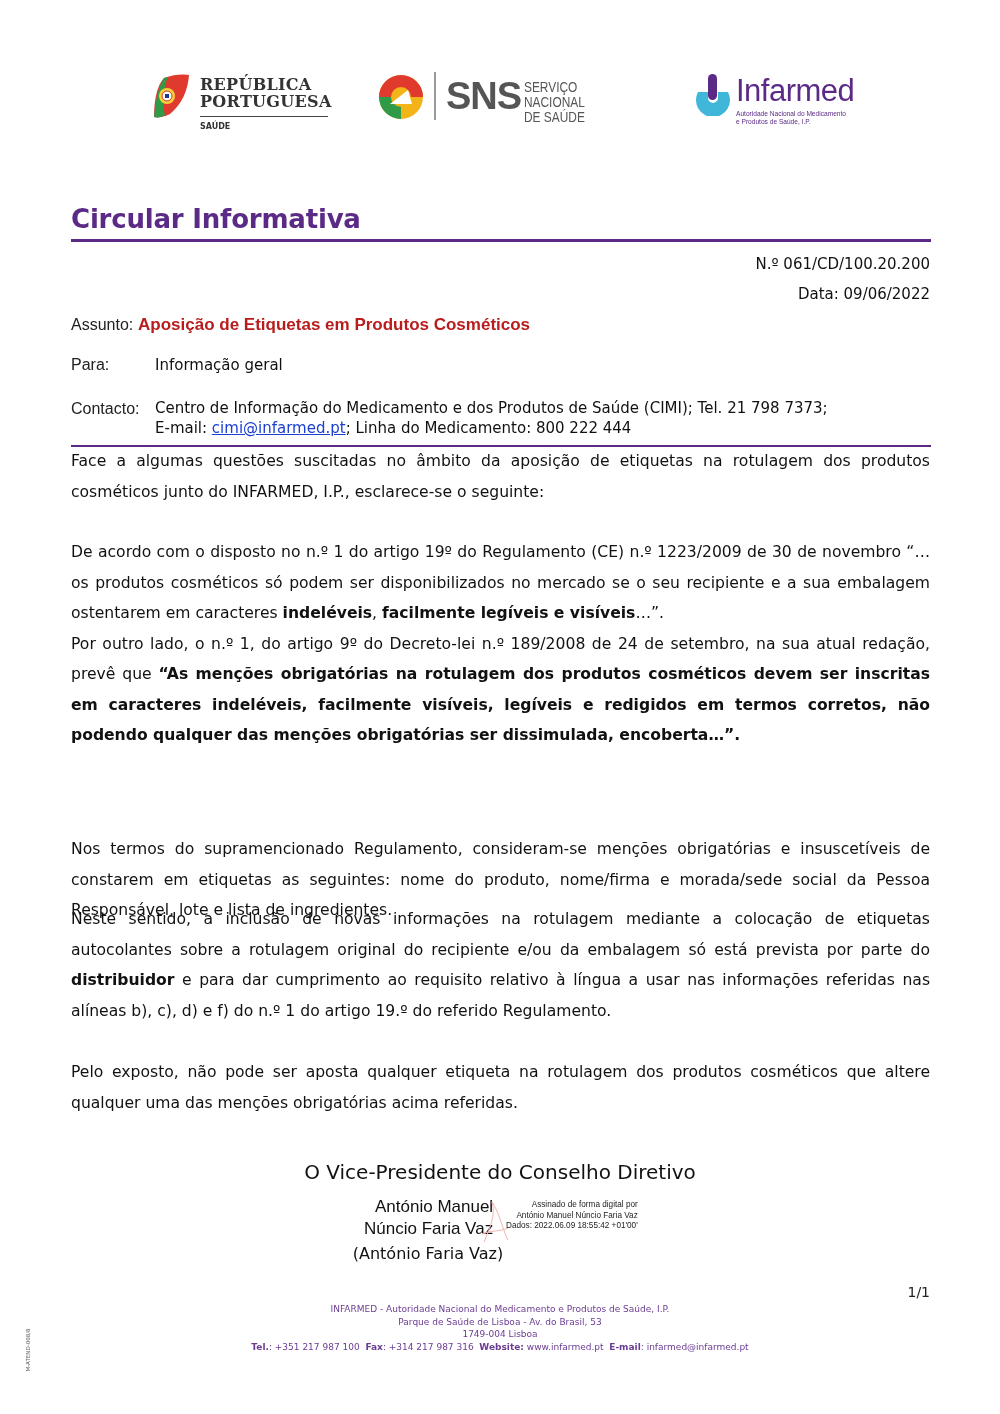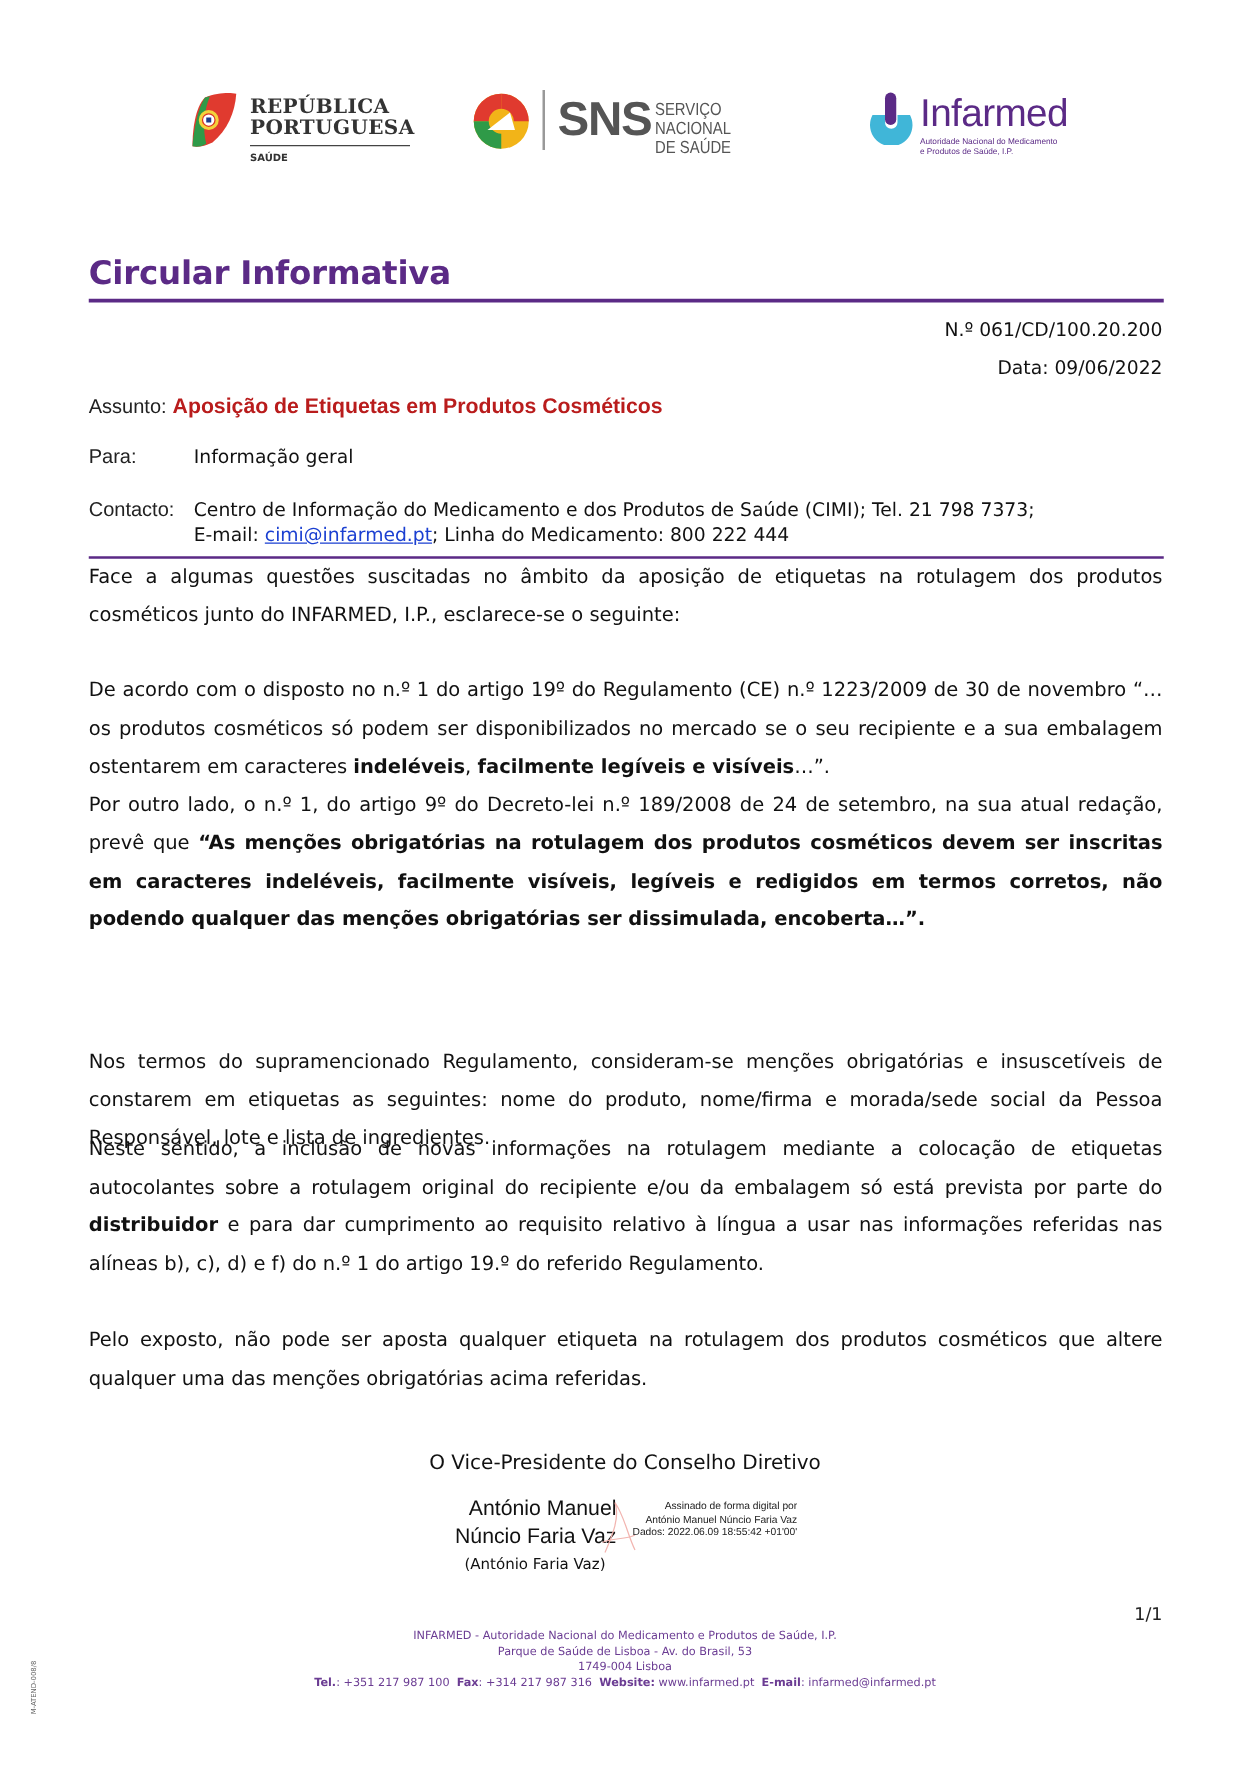--- a/index.html
+++ b/index.html
@@ -46,26 +46,26 @@
 
   .body-text { position: absolute; left: 71px; width: 859px; font-size: 15.6px; line-height: 30.5px; color: #111; text-align: justify; text-align-last: left; }
   .body-text b { font-weight: bold; }
   .p1 { top: 446px; }
   .p2 { top: 537px; }
   .p3 { top: 820px; margin-top: 14px; }
   .p4 { top: 904px; }
   .p5 { top: 1057px; }
 
   .signature { position: absolute; left: 0; top: 1160px; width: 1000px; text-align: center; }
-  .sig-role { font-size: 16px; color: #111; }
+  .sig-role { font-size: 20px; color: #111; }
   .sig-block { position: absolute; left: 362px; top: 36px; width: 300px; height: 52px; }
   .sig-name { position: absolute; left: 2px; top: 0; font-family: "Liberation Sans", sans-serif; font-size: 17px; line-height: 22px; color: #111; text-align: right; }
   .sig-mark { position: absolute; left: 118px; top: 2px; width: 30px; height: 46px; }
   .sig-meta { position: absolute; left: 144px; top: 4px; font-family: "Liberation Sans", sans-serif; font-size: 8.2px; line-height: 10.5px; color: #222; text-align: right; white-space: nowrap; }
-  .sig-short { position: absolute; left: 0; top: 84px; width: 856px; text-align: center; font-size: 12px; color: #111; }
+  .sig-short { position: absolute; left: 0; top: 84px; width: 856px; text-align: center; font-size: 16px; color: #111; }
 
   .page-num { position: absolute; right: 70px; top: 1284px; font-size: 14px; color: #222; }
 
   .side-code { position: absolute; left: 22px; top: 1320px; width: 12px; height: 60px; }
   .side-code span { position: absolute; left: 50%; top: 50%; transform: translate(-50%,-50%) rotate(-90deg); font-size: 5.5px; color: #666; white-space: nowrap; }
 
   .footer { position: absolute; left: 0; top: 1303px; width: 1000px; text-align: center; font-size: 9px; line-height: 12.5px; color: #6b3c93; }
   .footer b { font-weight: bold; }
 </style>
 </head>

